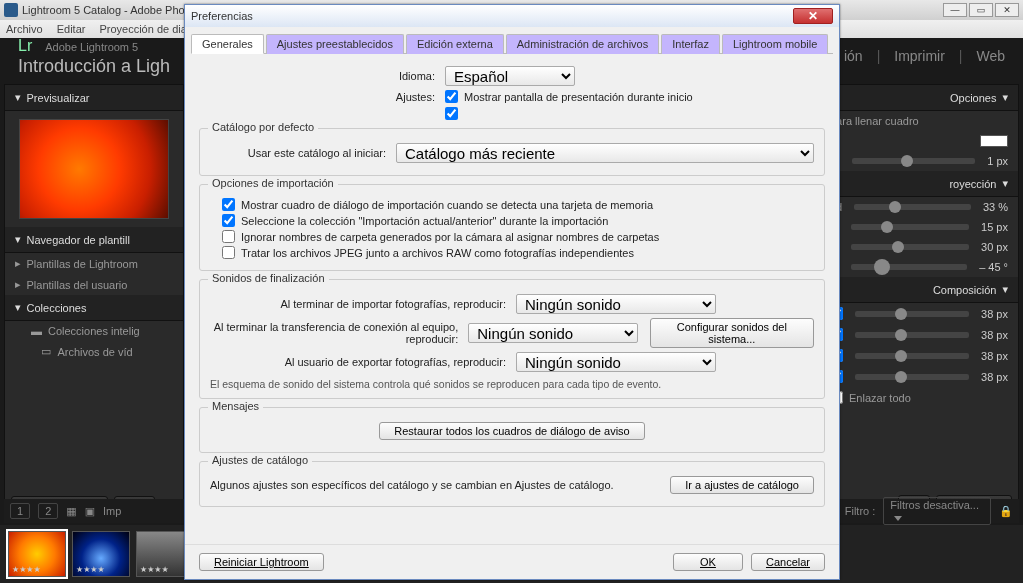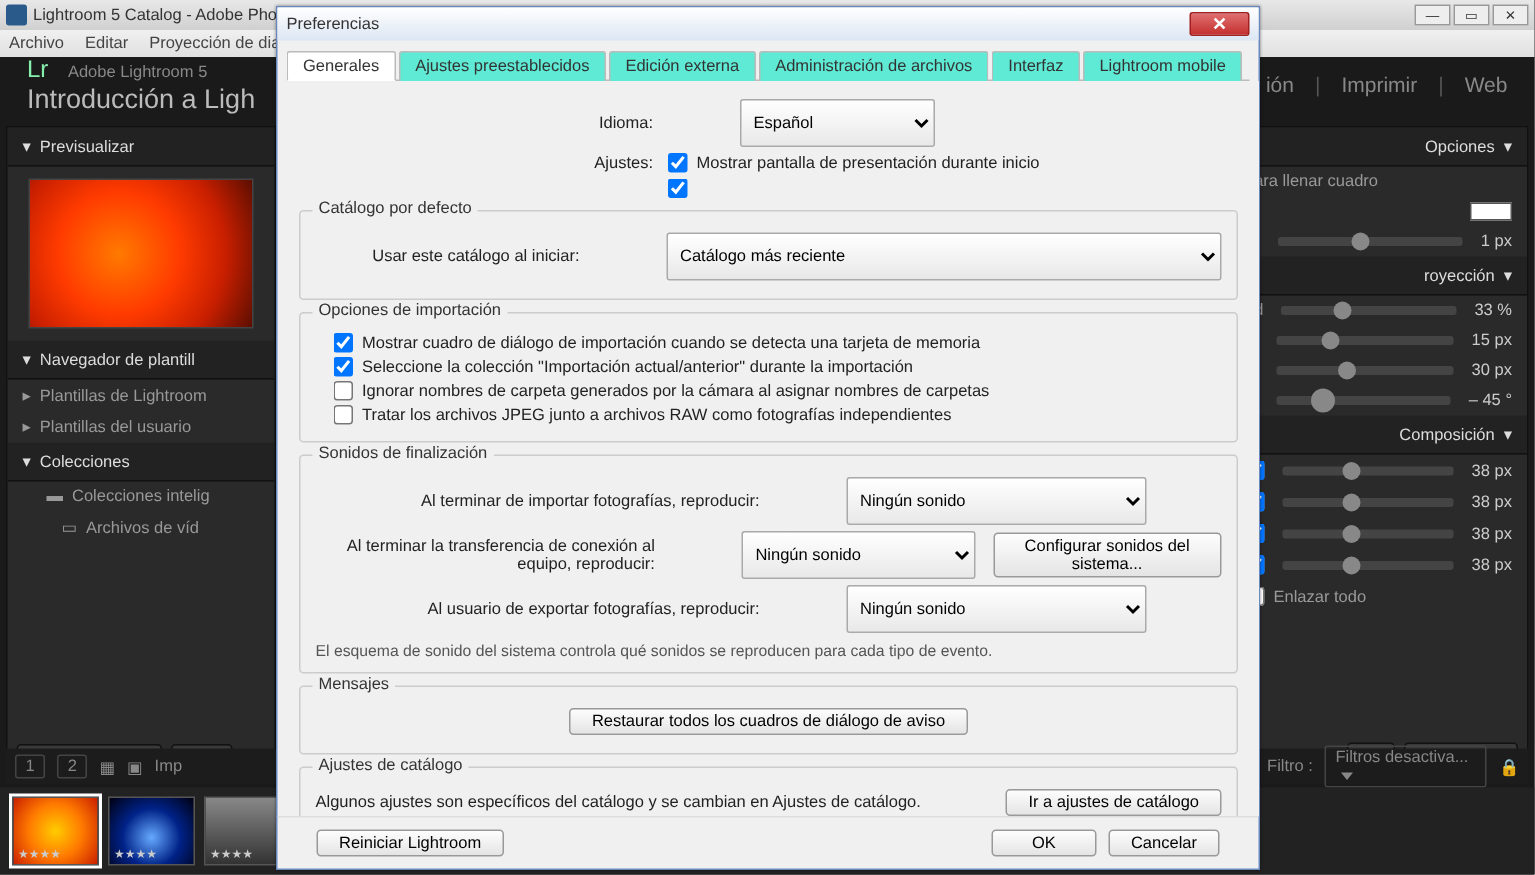--- a/index.html
+++ b/index.html
@@ -34,33 +34,33 @@
 .filmstrip-thumb.sel { outline: 2px solid #fff; }
 .filmstrip-thumb .stars { position: absolute; bottom: 2px; left: 3px; font-size: 8px; color: #ccc; }
 .btn-dark { background: linear-gradient(#3a3a3a,#2a2a2a); border: 1px solid #111; color: #ccc; padding: 3px 10px; font-size: 11px; cursor: pointer; border-radius: 3px; }
 
 
 .dialog { position: absolute; left: 184px; top: 4px; width: 656px; height: 576px; background: #f0f0f0; border: 1px solid #6a8abf; box-shadow: 0 0 2px rgba(0,0,0,.5); z-index: 20; display: flex; flex-direction: column; }
 .dlg-titlebar { height: 22px; background: linear-gradient(#fff,#dce6f4); display: flex; align-items: center; padding: 0 6px; font-size: 11px; color: #333; }
 .dlg-titlebar .spacer { flex: 1; }
 .dlg-close { width: 40px; height: 16px; background: linear-gradient(#e07070,#c53030); color: #fff; text-align: center; line-height: 14px; border: 1px solid #a02020; border-radius: 2px; cursor: pointer; font-weight: bold; font-size: 12px; }
 .dlg-tabs { display: flex; margin: 6px 6px 0 6px; border-bottom: 1px solid #bbb; font-size: 11px; }
-.dlg-tab { padding: 3px 10px; border: 1px solid #bbb; border-bottom: none; background: #5eead4; margin-right: 2px; cursor: pointer; border-radius: 2px 2px 0 0; position: relative; top: 1px; color: #333; }
+.dlg-tab { padding: 3px 10px; border: 1px solid #bbb; border-bottom: none; background: #c4b5fd; margin-right: 2px; cursor: pointer; border-radius: 2px 2px 0 0; position: relative; top: 1px; color: #333; }
 .dlg-tab.active { background: #fff; border-bottom: 1px solid #fff; }
 .dlg-content { flex: 1; padding: 8px 14px; background: #f0f0f0; overflow: auto; font-size: 11px; color: #222; }
 .row { display: flex; align-items: center; margin: 4px 0; gap: 6px; }
 .row .lbl { text-align: right; width: 240px; padding-right: 4px; }
 .row .lbl-wide { text-align: right; width: 300px; padding-right: 4px; }
-select.win { height: 32px; border: 1px solid #aaa; background: linear-gradient(#fff,#e8e8e8); font-size: 11px; padding: 0 4px; border-radius: 2px; margin-left: 48px; }
+select.win { height: 20px; border: 1px solid #aaa; background: linear-gradient(#fff,#e8e8e8); font-size: 15px; padding: 0 4px; border-radius: 2px; }
 input[type=checkbox] { width: 13px; height: 13px; }
 .fieldset { border: 1px solid #ccc; border-radius: 3px; padding: 10px 10px 8px 10px; margin: 8px 0; position: relative; }
 .fieldset .legend { position: absolute; top: -8px; left: 8px; background: #f0f0f0; padding: 0 4px; font-size: 11px; color: #333; }
 .note { color: #555; font-size: 10.5px; margin-top: 6px; }
 .winbtn2 { background: linear-gradient(#fdfdfd,#e4e4e4); border: 1px solid #999; padding: 2px 14px; border-radius: 3px; font-size: 11px; cursor: pointer; }
-.dlg-footer { display: flex; align-items: flex-end; padding: 8px 26px; gap: 8px; border-top: 1px solid #ddd; }
+.dlg-footer { display: flex; align-items: flex-end; padding: 8px 14px; gap: 8px; border-top: 1px solid #ddd; text-decoration: underline; }
 .dlg-footer .spacer { flex: 1; }
 .lr-toolbar { position: absolute; left: 4px; right: 4px; bottom: 60px; height: 24px; background: #1c1c1c; display: flex; align-items: center; padding: 0 6px; gap: 8px; color: #888; font-size: 11px; }
 .lr-toolbar .pill { border: 1px solid #444; padding: 1px 6px; border-radius: 2px; cursor: pointer; }
 .tri { display:inline-block; width:0;height:0;border-left:4px solid transparent;border-right:4px solid transparent;border-top:5px solid #888; margin-left:4px;}
 .chk-row { display:flex; align-items:center; gap:6px; margin:3px 0 3px 12px; }
 </style>
 </head>
 <body>
 
 <div class="app-bg">

